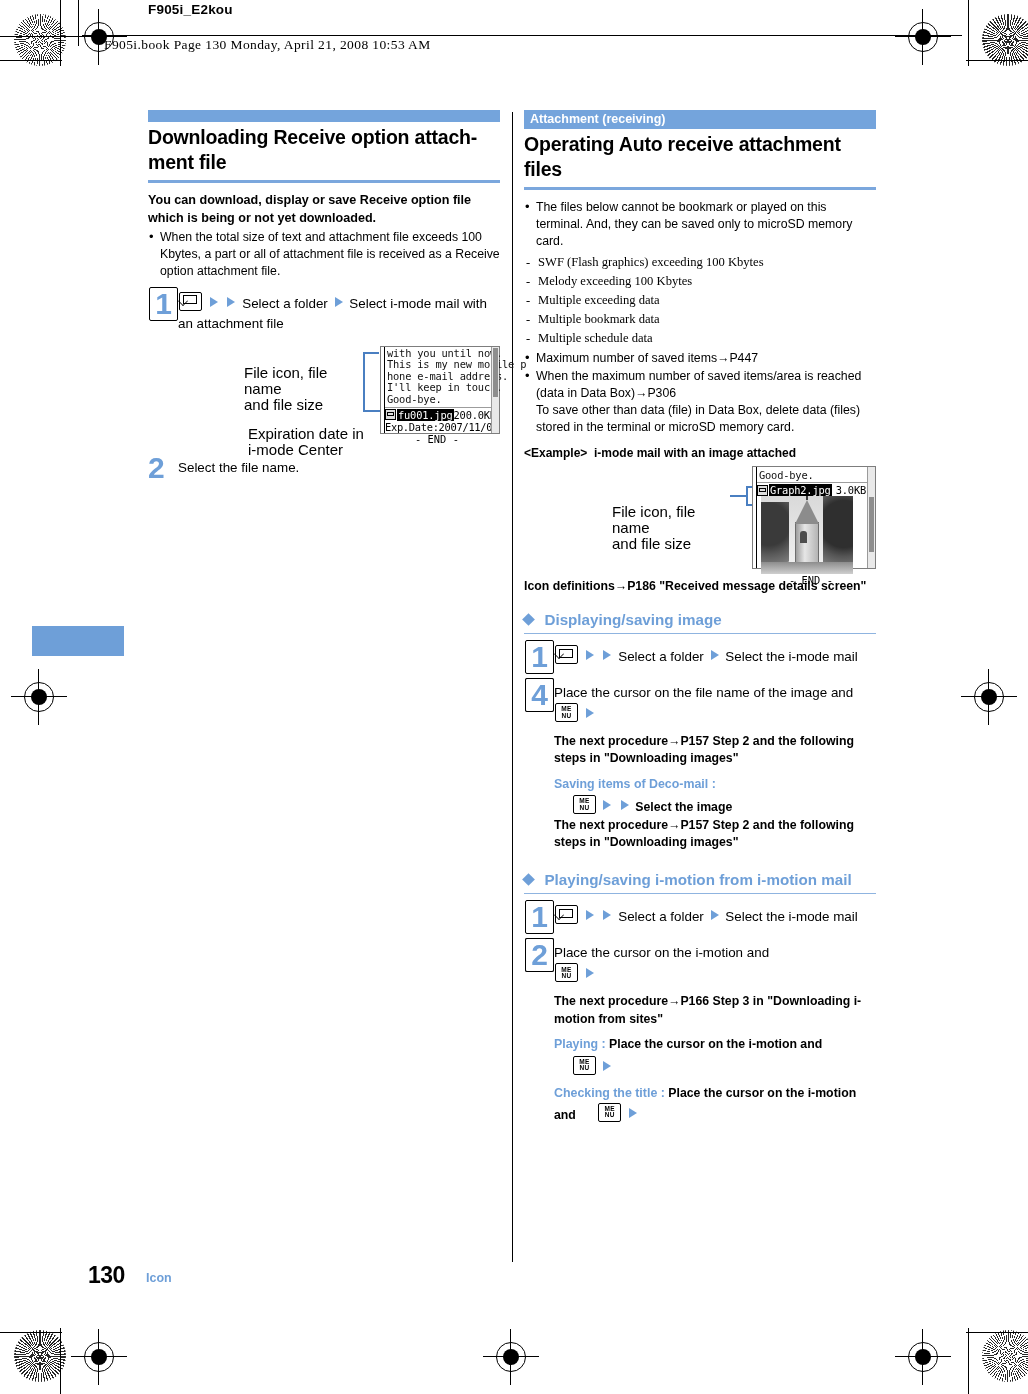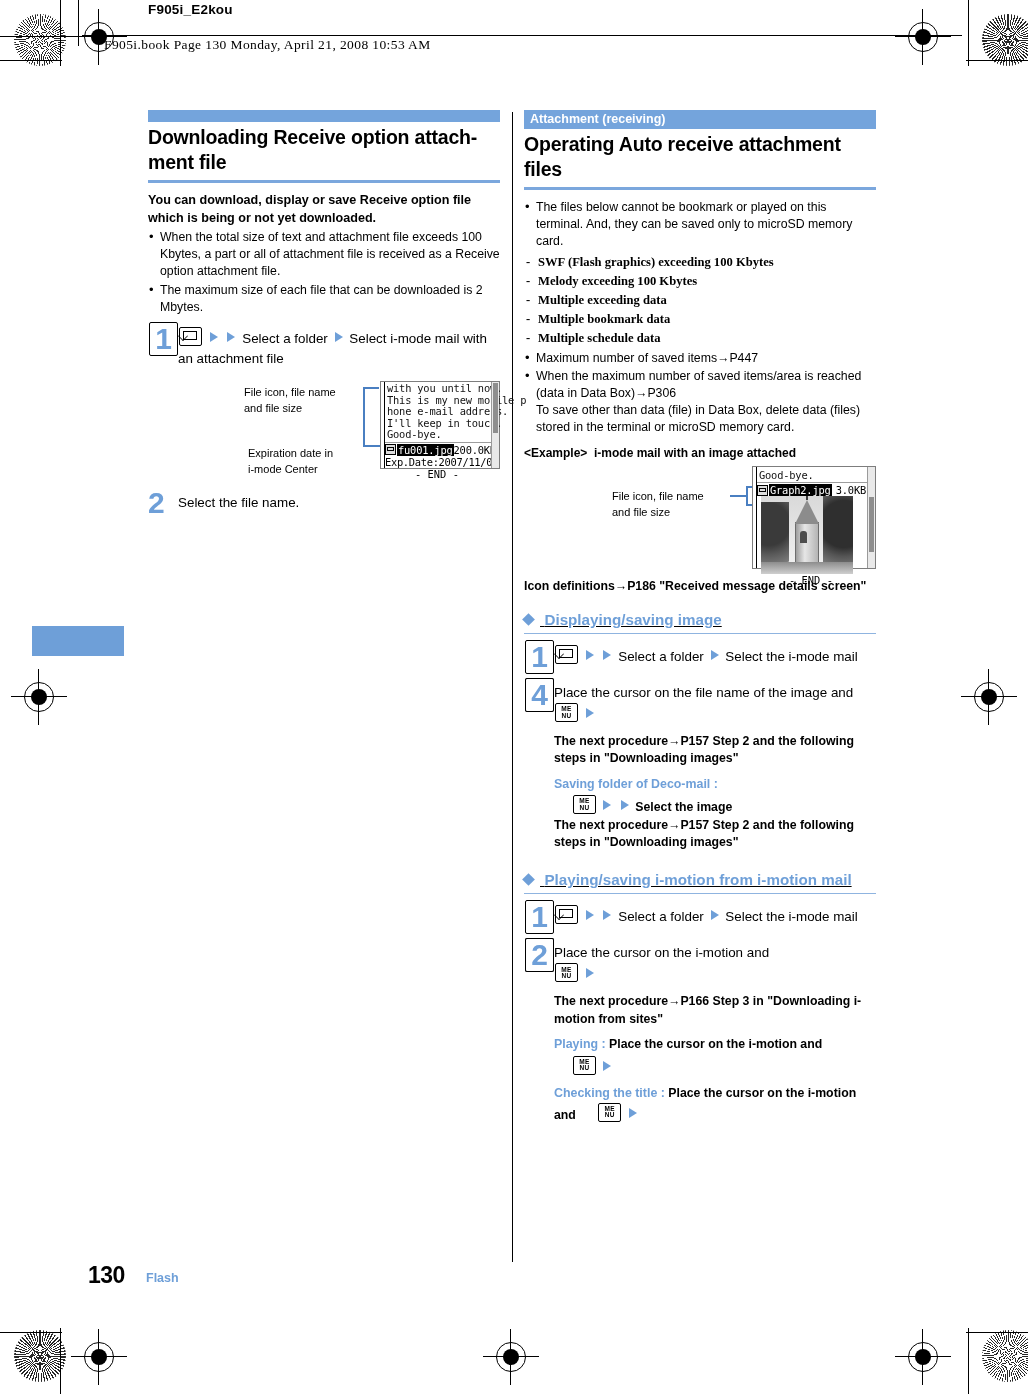--- a/index.html
+++ b/index.html
@@ -81,21 +81,21 @@
   }
   ul.bul{ list-style:none; margin:0; padding:0; }
   ul.bul > li{
     position:relative; padding-left:12px;
     font-size:12.3px; line-height:17.2px; margin:0 0 1px 0;
   }
   ul.bul > li:before{
     content:"\2022"; position:absolute; left:1px; top:-1px;
     font-size:13px; color:#000;
   }
-  ul.dash{ list-style:none; margin:2px 0 2px 0; padding:0;font-weight:bold; }
+  ul.dash{ list-style:none; margin:2px 0 2px 0; padding:0; }
   ul.dash > li{
     position:relative; padding-left:14px;
     font-family:"Liberation Serif", serif;
     font-size:12.6px; line-height:19px;
   }
   ul.dash > li:before{
     content:"-"; position:absolute; left:2px; top:0;
   }
 
   
@@ -152,21 +152,21 @@
   .key-menu span.r2{ top:7.6px; }
   .tri{
     display:inline-block; width:0; height:0; margin:0 3px;
     border-left:8px solid #6e9fd8;
     border-top:5.5px solid transparent;
     border-bottom:5.5px solid transparent;
     vertical-align:1px;
   }
 
   
-  .dia-head{ margin-top:16px;text-decoration:underline; }
+  .dia-head{ margin-top:16px; }
   .dia-head .dia{
     display:inline-block; width:9px; height:9px;
     background:#6e9fd8; transform:rotate(45deg);
     margin-right:7px; vertical-align:1px;
   }
   .dia-head .txt{
     color:#6e9fd8; font-weight:bold; font-size:15.2px;
   }
   .dia-rule{ border-top:1.6px solid #8fb4e0; margin-top:4px; }
 
@@ -254,21 +254,21 @@
     content:""; position:absolute; left:-3px; top:3px; width:8px; height:2px; background:#3b3b3b;
   }
   .photo .ground{
     position:absolute; left:0; right:0; bottom:0; height:12px;
     background:linear-gradient(#8d8d8d,#cfcfcf);
   }
 
   
   .callout{ position:relative; }
   .co-label{
-    position:absolute; font-size:11px; line-height:16px; text-align:left;
+    position:absolute; font-size:15px; line-height:16px; text-align:left;margin-top:16px;
   }
   .leader{ position:absolute; background:#4a7fc1; }
   .leader.v{ width:2px; }
   .leader.h{ height:2px; }
 
   
   .pagenum{
     position:absolute; left:88px; top:1262px;
     font-size:23px; font-weight:bold; letter-spacing:-.5px;
   }
@@ -349,21 +349,20 @@
 <div class="col col-left">
 
   <div class="sec-tag empty"></div>
   <div class="sec-title">Downloading Receive option attach-<br>ment file</div>
   <div class="sec-rule"></div>
 
   <p class="lead">You can download, display or save Receive option file which is being or not yet downloaded.</p>
 
   <ul class="bul">
     <li>When the total size of text and attachment file exceeds 100 Kbytes, a part or all of attachment file is received as a Receive option attachment file.</li>
-    <li>The maximum size of each file that can be downloaded is 2 Mbytes.</li>
   </ul>
 
   <div class="step">
     <div class="num">1</div>
     <div class="body">
       <span class="key-mail"></span>
       <span class="tri"></span>
       <span class="key num">1</span>
       <span class="tri"></span>
       <span>Select a folder</span>
@@ -499,21 +498,21 @@
     <div class="num">2</div>
     <div class="body">
       <span>Place the cursor on the file name of the image and</span>
       <span class="key-menu"><span class="r1">ME</span><span class="r2">NU</span></span>
       <span class="tri"></span>
       <span class="key num">6</span>
       <span class="key num">3</span>
     </div>
     <div class="note">The next procedure→P157 Step 2 and the following steps in "Downloading images"</div>
     <div class="note" style="margin-top:8px;">
-      <span class="sub-label">Saving folder of Deco-mail :</span>
+      <span class="sub-label">Saving items of Deco-mail :</span>
       <div class="indent" style="margin-top:2px;">
         <span class="key-menu"><span class="r1">ME</span><span class="r2">NU</span></span>
         <span class="tri"></span>
         <span class="key num">4</span>
         <span class="key num">4</span>
         <span class="tri"></span>
         <span>Select the image</span>
       </div>
       <div>The next procedure→P157 Step 2 and the following steps in "Downloading images"</div>
     </div>
@@ -568,13 +567,13 @@
         <span class="tri"></span>
         <span class="key num">6</span>
         <span class="key num">2</span>
       </span>
     </div>
   </div>
 
 </div>
 
 <div class="pagenum">130</div>
-<div class="chapter">Flash</div>
+<div class="chapter">Icon</div>
 
 </body></html>

